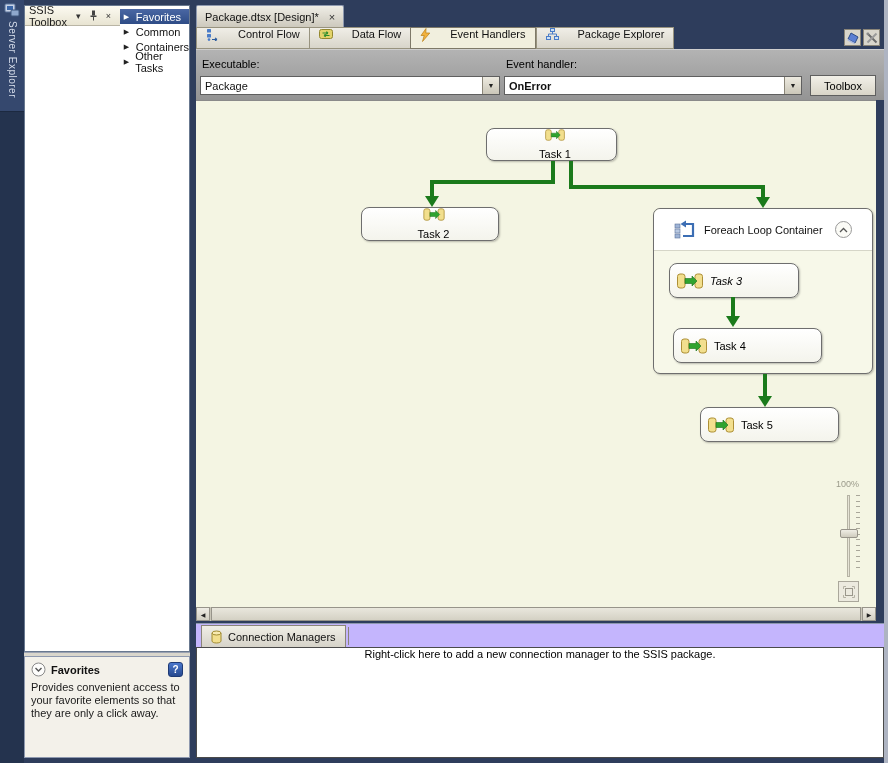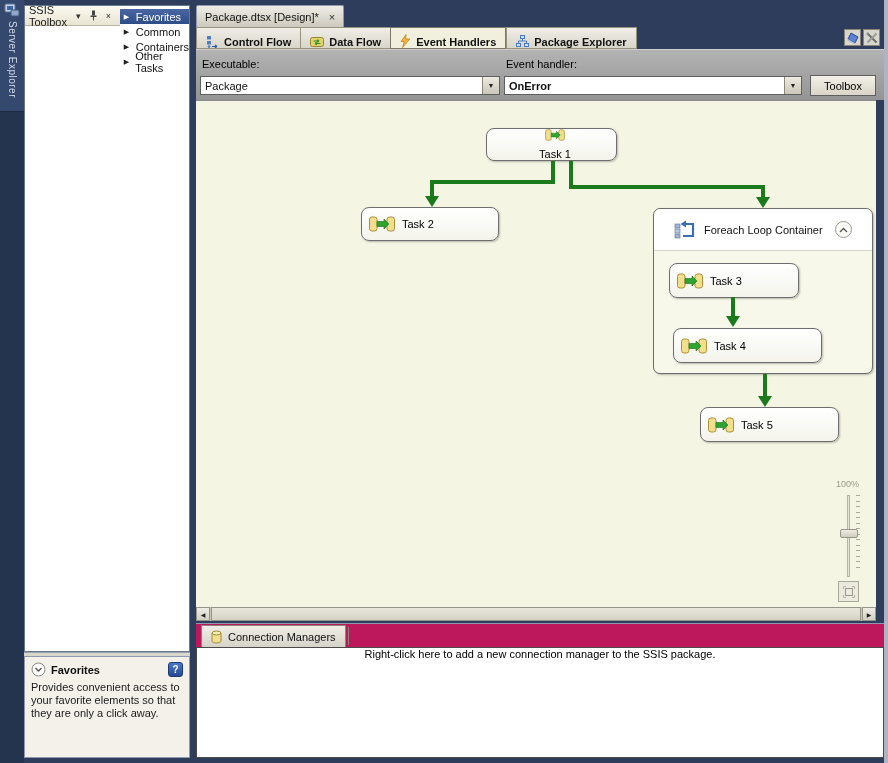--- a/index.html
+++ b/index.html
@@ -40,64 +40,64 @@
   #fav-head .title{font-weight:bold;font-size:11px;flex:1;}
   #help-btn{width:15px;height:15px;border:1px solid #1E3A75;border-radius:3px;background:linear-gradient(#4A77CC,#27498F);color:#fff;font-size:10px;font-weight:bold;display:flex;align-items:center;justify-content:center;}
   #fav-text{font-size:11px;line-height:13px;color:#1a1a1a;}
 
   
   #doc-tab{position:absolute;left:196px;top:5px;height:22px;background:linear-gradient(#EFEDE6,#CDC9BD);border:1px solid #8E99AF;border-bottom:none;border-radius:2px 2px 0 0;display:flex;align-items:center;padding:0 8px;gap:10px;}
   #doc-tab .close{font-size:11px;color:#333;}
 
   
   #designer-tabs{position:absolute;left:196px;top:27px;height:22px;display:flex;align-items:stretch;}
-  .dtab{display:flex;align-items:flex-end;gap:5px;padding:0 9px;background:linear-gradient(#F0EEE7,#D8D5CA);border:1px solid #98937F;border-right:none;color:#111;font-weight:bold;}
+  .dtab{display:flex;align-items:flex-start;gap:19px;padding:0 9px;background:linear-gradient(#F0EEE7,#D8D5CA);border:1px solid #98937F;border-right:none;color:#111;}
   .dtab:last-child{border-right:1px solid #98937F;}
   .dtab.selected{background:var(--tab-selected);border:1px solid #7E7968;position:relative;}
   #strip-buttons{position:absolute;top:29px;right:8px;display:flex;gap:2px;}
   .strip-btn{width:17px;height:17px;background:#D9D6CC;border:1px solid #8A8578;display:flex;align-items:center;justify-content:center;}
 
   
   #event-band{position:absolute;left:196px;top:49px;width:688px;height:51px;background:linear-gradient(#B3B3B3,#949494);border-top:1px solid #CFCFCF;}
   .band-label{position:absolute;top:8px;font-size:11px;color:#000;}
   .combo{position:absolute;top:26px;height:19px;background:#fff;border:1px solid #5F5F5F;display:flex;align-items:center;}
   .combo .val{flex:1;padding:0 4px;font-size:11px;white-space:nowrap;overflow:hidden;}
   .combo .btn{width:17px;height:100%;background:linear-gradient(#EDEAE0,#CBC7B9);border-left:1px solid #8A8578;display:flex;align-items:center;justify-content:center;font-size:7px;color:#222;}
   #delete-btn{position:absolute;top:25px;right:8px;width:66px;height:21px;background:linear-gradient(#F2F0E8,#D9D5C8);border:1px solid #5F5F5F;font-size:11px;color:#000;display:flex;align-items:center;justify-content:center;}
 
   
   #canvas{position:absolute;left:196px;top:100px;width:680px;height:507px;background:var(--canvas-bg);border-top:1px solid #8A8A8A;overflow:hidden;}
   .task{position:absolute;display:flex;align-items:center;gap:7px;padding-left:7px;background:linear-gradient(#FFFFFF,#F4F4EC);border:1px solid #6E6E6E;border-radius:8px;box-shadow:1px 1px 2px rgba(0,0,0,0.25);font-size:11px;color:#000;}
   #task1{left:290px;top:27px;width:131px;height:33px;flex-direction:column;}
-  #task2{left:165px;top:106px;width:138px;height:34px;}
+  #task2{left:165px;top:106px;width:138px;height:34px;flex-direction:column;}
   #task5{left:504px;top:306px;width:139px;height:35px;text-align:center;}
   #floop{position:absolute;left:457px;top:107px;width:220px;height:166px;background:#F7F8E9;border:1px solid #6E6E6E;border-radius:7px;box-shadow:1px 1px 2px rgba(0,0,0,0.25);}
   #floop-header{height:42px;background:#fff;border-bottom:1px solid #D6D6C8;border-radius:7px 7px 0 0;display:flex;align-items:center;gap:8px;padding:0 20px;}
   #floop-header .lbl{flex:1;font-size:11px;}
   #collapse-btn{width:17px;height:17px;border:1px solid #999;border-radius:50%;background:#FBFBF6;display:flex;align-items:center;justify-content:center;}
-  #task3{left:15px;top:54px;width:130px;height:35px;}
+  #task3{left:15px;top:54px;width:130px;height:35px;font-style:italic;}
   #task4{left:19px;top:119px;width:149px;height:35px;}
   #arrow-layer{position:absolute;left:0;top:0;width:680px;height:507px;pointer-events:none;}
 
   
   #zoomctl{position:absolute;left:636px;top:378px;width:34px;}
   #zoom-label{font-size:9px;color:#9B9B8B;margin-left:4px;}
   #zoom-track{position:absolute;left:15px;top:16px;width:3px;height:82px;background:#E6E4D6;border:1px solid #B5B3A4;}
   #zoom-ticks{position:absolute;left:24px;top:16px;display:flex;flex-direction:column;gap:4.5px;}
   #zoom-ticks i{display:block;width:4px;height:1px;background:#A9A79A;}
   #zoom-handle{position:absolute;left:8px;top:50px;width:18px;height:9px;background:linear-gradient(#EFEDE4,#CFCCBE);border:1px solid #97948A;border-radius:2px;}
   #zoom-fit{position:absolute;left:6px;top:102px;width:21px;height:21px;background:#ECEADF;border:1px solid #AAA79B;display:flex;align-items:center;justify-content:center;}
 
   
   #hscroll{position:absolute;left:196px;top:607px;width:680px;height:14px;background:#C9C6B8;display:flex;}
   .sb-btn{width:14px;height:14px;background:linear-gradient(#EFEDE5,#D2CFC2);border:1px solid #97948A;display:flex;align-items:center;justify-content:center;font-size:6px;color:#222;}
   #hthumb{flex:1;margin:0 1px;background:linear-gradient(#E9E7DD,#D4D1C4);border:1px solid #97948A;}
 
   
-  #cm-strip{position:absolute;left:196px;top:623px;width:688px;height:24px;background:#be185d;border-top:1px solid #8E99AF;display:flex;align-items:flex-end;}
+  #cm-strip{position:absolute;left:196px;top:623px;width:688px;height:24px;background:#c4b5fd;border-top:1px solid #8E99AF;display:flex;align-items:flex-end;}
   #cm-tab{height:22px;margin-left:5px;display:flex;align-items:center;gap:6px;padding:0 9px;background:linear-gradient(#F0EEE6,#D6D3C9);border:1px solid #8A8578;border-bottom:none;}
   #cm-sep{width:1px;height:18px;background:#8A8578;margin-left:2px;margin-bottom:2px;}
   #cm-panel{position:absolute;left:196px;top:647px;width:688px;height:111px;background:#fff;border:1px solid #4A4A4A;display:flex;align-items:flex-start;justify-content:center;}
   #cm-panel .hint{font-size:11px;color:#000;}
 </style>
 </head>
 <body>
 
 <div id="frame">
 

